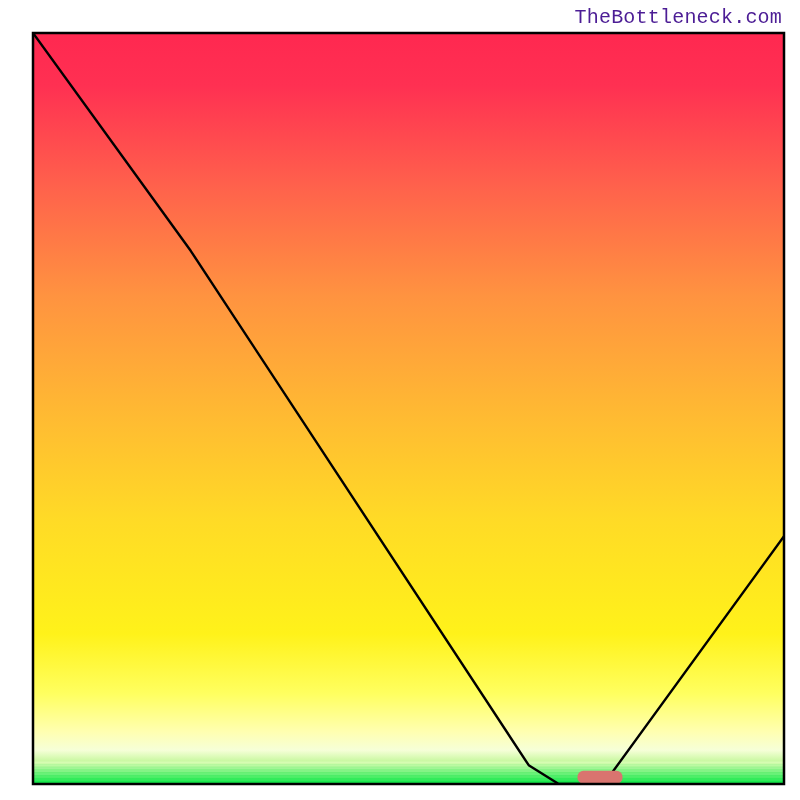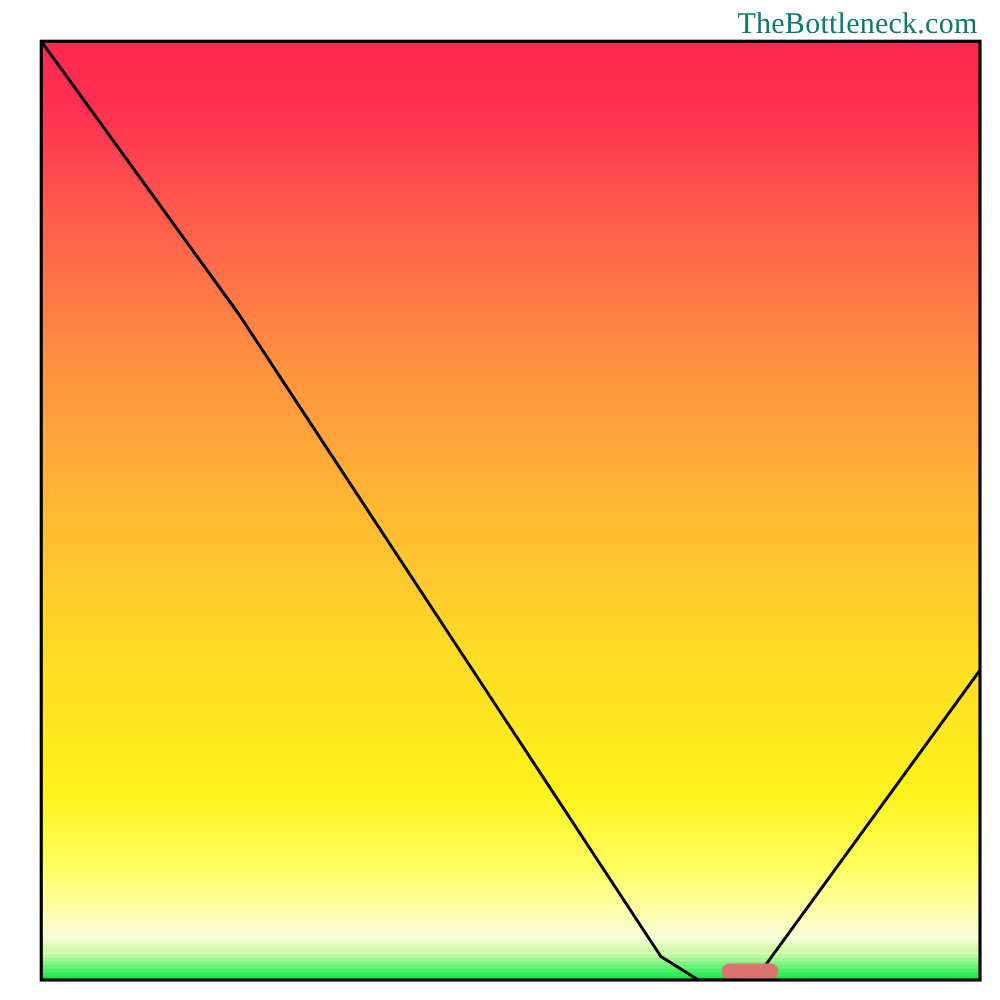--- a/index.html
+++ b/index.html
@@ -6,23 +6,23 @@
   html, body { width: 800px; height: 800px; overflow: hidden; background: #fff; }
   .chart-container {
     position: relative;
     width: 800px;
     height: 800px;
   }
   .watermark {
     position: absolute;
     top: 6px;
     right: 18px;
-    font-family: Liberation Serif, serif;
-    font-size: 24px;
-    color: #0f766e;
+    font-family: Liberation Mono, monospace;
+    font-size: 20px;
+    color: #4c1d95;
     letter-spacing: 0.2px;
     z-index: 5;
   }
   .plot-svg {
     display: block;
   }
 </style>
 </head>
 <body>
 

